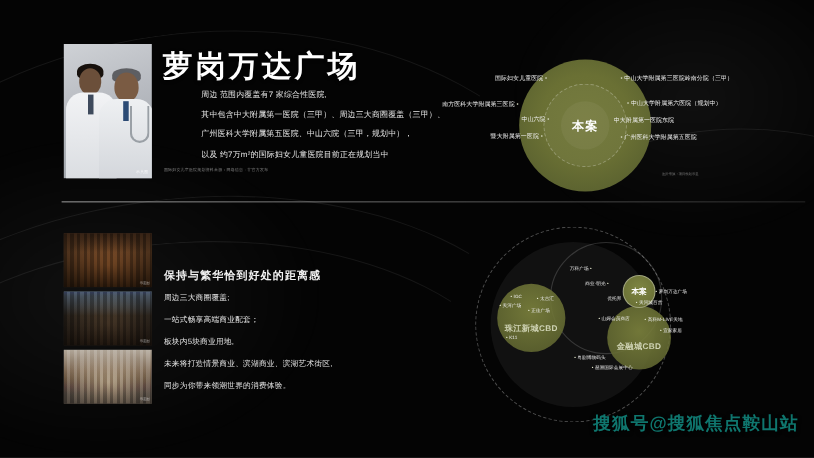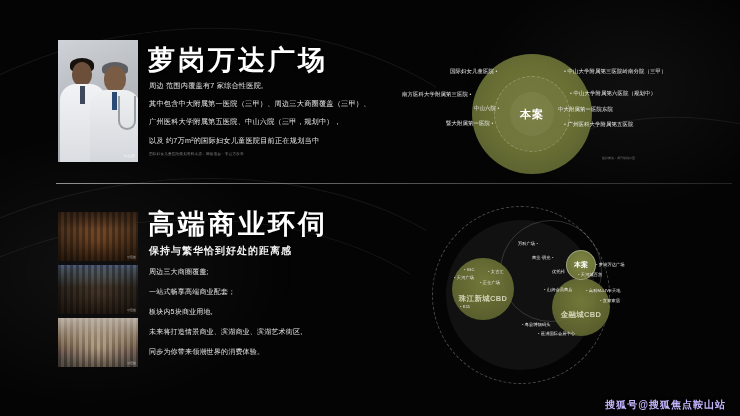--- a/index.html
+++ b/index.html
@@ -80,20 +80,21 @@
     position:absolute; left:149px; top:82px;
     width:260px;
   }
   .sec1-lines .ln {
     font-size:7.2px;
     color:#e8e8e8;
     line-height:1;
     margin-bottom:11px;
     letter-spacing:.2px;
     white-space:nowrap;
+    margin-left:34px;
   }
   .sec1-note {
     position:absolute; left:149px; top:152px;
     font-size:3.6px; color:rgba(220,220,220,.55);
     letter-spacing:.2px; white-space:nowrap;
   }
 
   
   .d1 { position:absolute; left:452px; top:48px; width:288px; height:132px; }
   .d1-outer {
@@ -194,22 +195,22 @@
   .d2-core span { font-size:7px; font-weight:bold; color:#fff; }
   .d2-lbl {
     position:absolute; font-size:4.2px; color:#ececec; white-space:nowrap;
     letter-spacing:.1px;
   }
   .d2-lbl.r::before { content:"• "; color:#e6e9cf; }
   .d2-lbl.l::after  { content:" •"; color:#e6e9cf; }
 
   
   .watermark {
-    position:absolute; right:14px; bottom:4px;
-    font-size:10px; font-weight:bold; color:#c4b5fd;
+    position:absolute; right:14px; bottom:20px;
+    font-size:16px; font-weight:bold; color:#0f766e;
     letter-spacing:1px;
     text-shadow:0 1px 4px rgba(0,0,0,.9);
   }
 </style>
 </head>
 <body>
 
 <div id="slide">
 
   <div class="bg-streaks">
@@ -275,21 +276,20 @@
       <span class="ph-wm">示意图</span>
     </div>
     <div class="ph ph2">
       <span class="ph-wm">示意图</span>
     </div>
     <div class="ph ph3">
       <span class="ph-wm">示意图</span>
     </div>
   </div>
 
-  <div class="sec2-title">高端商业环伺</div>
   <div class="sec2-sub">保持与繁华恰到好处的距离感</div>
 
   <div class="sec2-lines">
     <div class="ln">周边三大商圈覆盖;</div>
     <div class="ln">一站式畅享高端商业配套；</div>
     <div class="ln">板块内5块商业用地,</div>
     <div class="ln">未来将打造情景商业、滨湖商业、滨湖艺术街区,</div>
     <div class="ln">同步为你带来领潮世界的消费体验。</div>
   </div>
 

